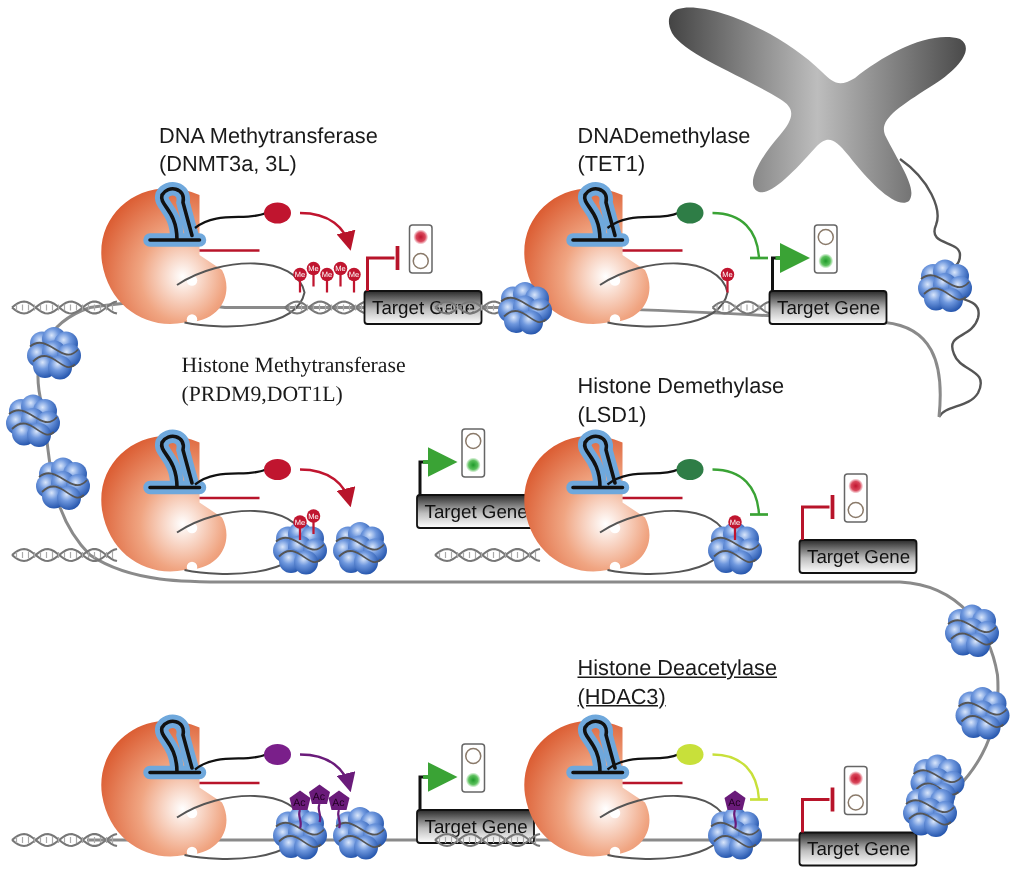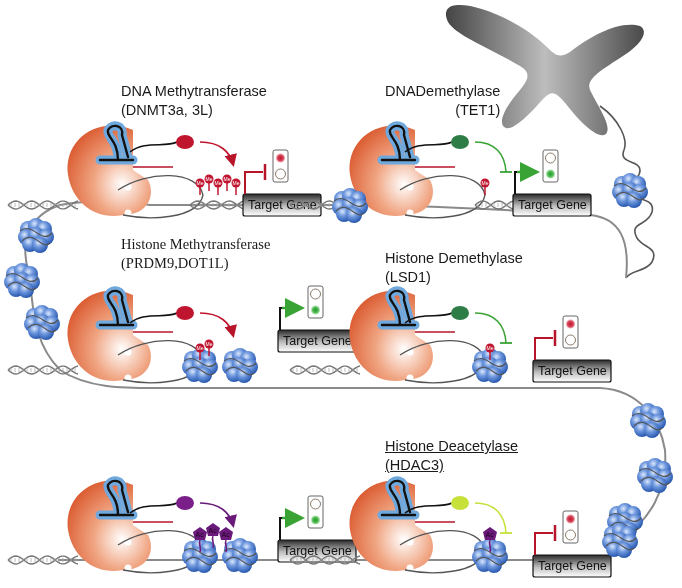--- a/index.html
+++ b/index.html
@@ -613,25 +613,25 @@
           <circle cx="630" cy="542" r="8" fill="url(#gNuc)"></circle>
           <circle cx="614" cy="549" r="8" fill="url(#gNuc)"></circle>
           <circle cx="624" cy="550" r="8" fill="url(#gNuc)"></circle>
           <path d="M604,536 C616,526 626,550 636,538" fill="none" stroke="#555" stroke-width="1.2"></path>
           <path d="M606,546 C618,534 626,556 634,548" fill="none" stroke="#555" stroke-width="1.2"></path>
         </g>
       </g>
   </svg>
 
   
-  <div class="label" style="left:121px;top:82px;">
+  <div class="label" style="left:106px;top:82px;">
     <div>DNA Methytransferase</div>
     <div>(DNMT3a, 3L)</div>
   </div>
-  <div class="label" style="left:385px;top:82px;text-align:right;">
+  <div class="label" style="left:385px;top:82px;">
     <div>DNADemethylase</div>
     <div>(TET1)</div>
   </div>
   <div class="label" style="left:121px;top:235px;font-family:Liberation Serif, serif;">
     <div>Histone Methytransferase</div>
     <div>(PRDM9,DOT1L)</div>
   </div>
   <div class="label" style="left:385px;top:249px;">
     <div>Histone Demethylase</div>
     <div>(LSD1)</div>

